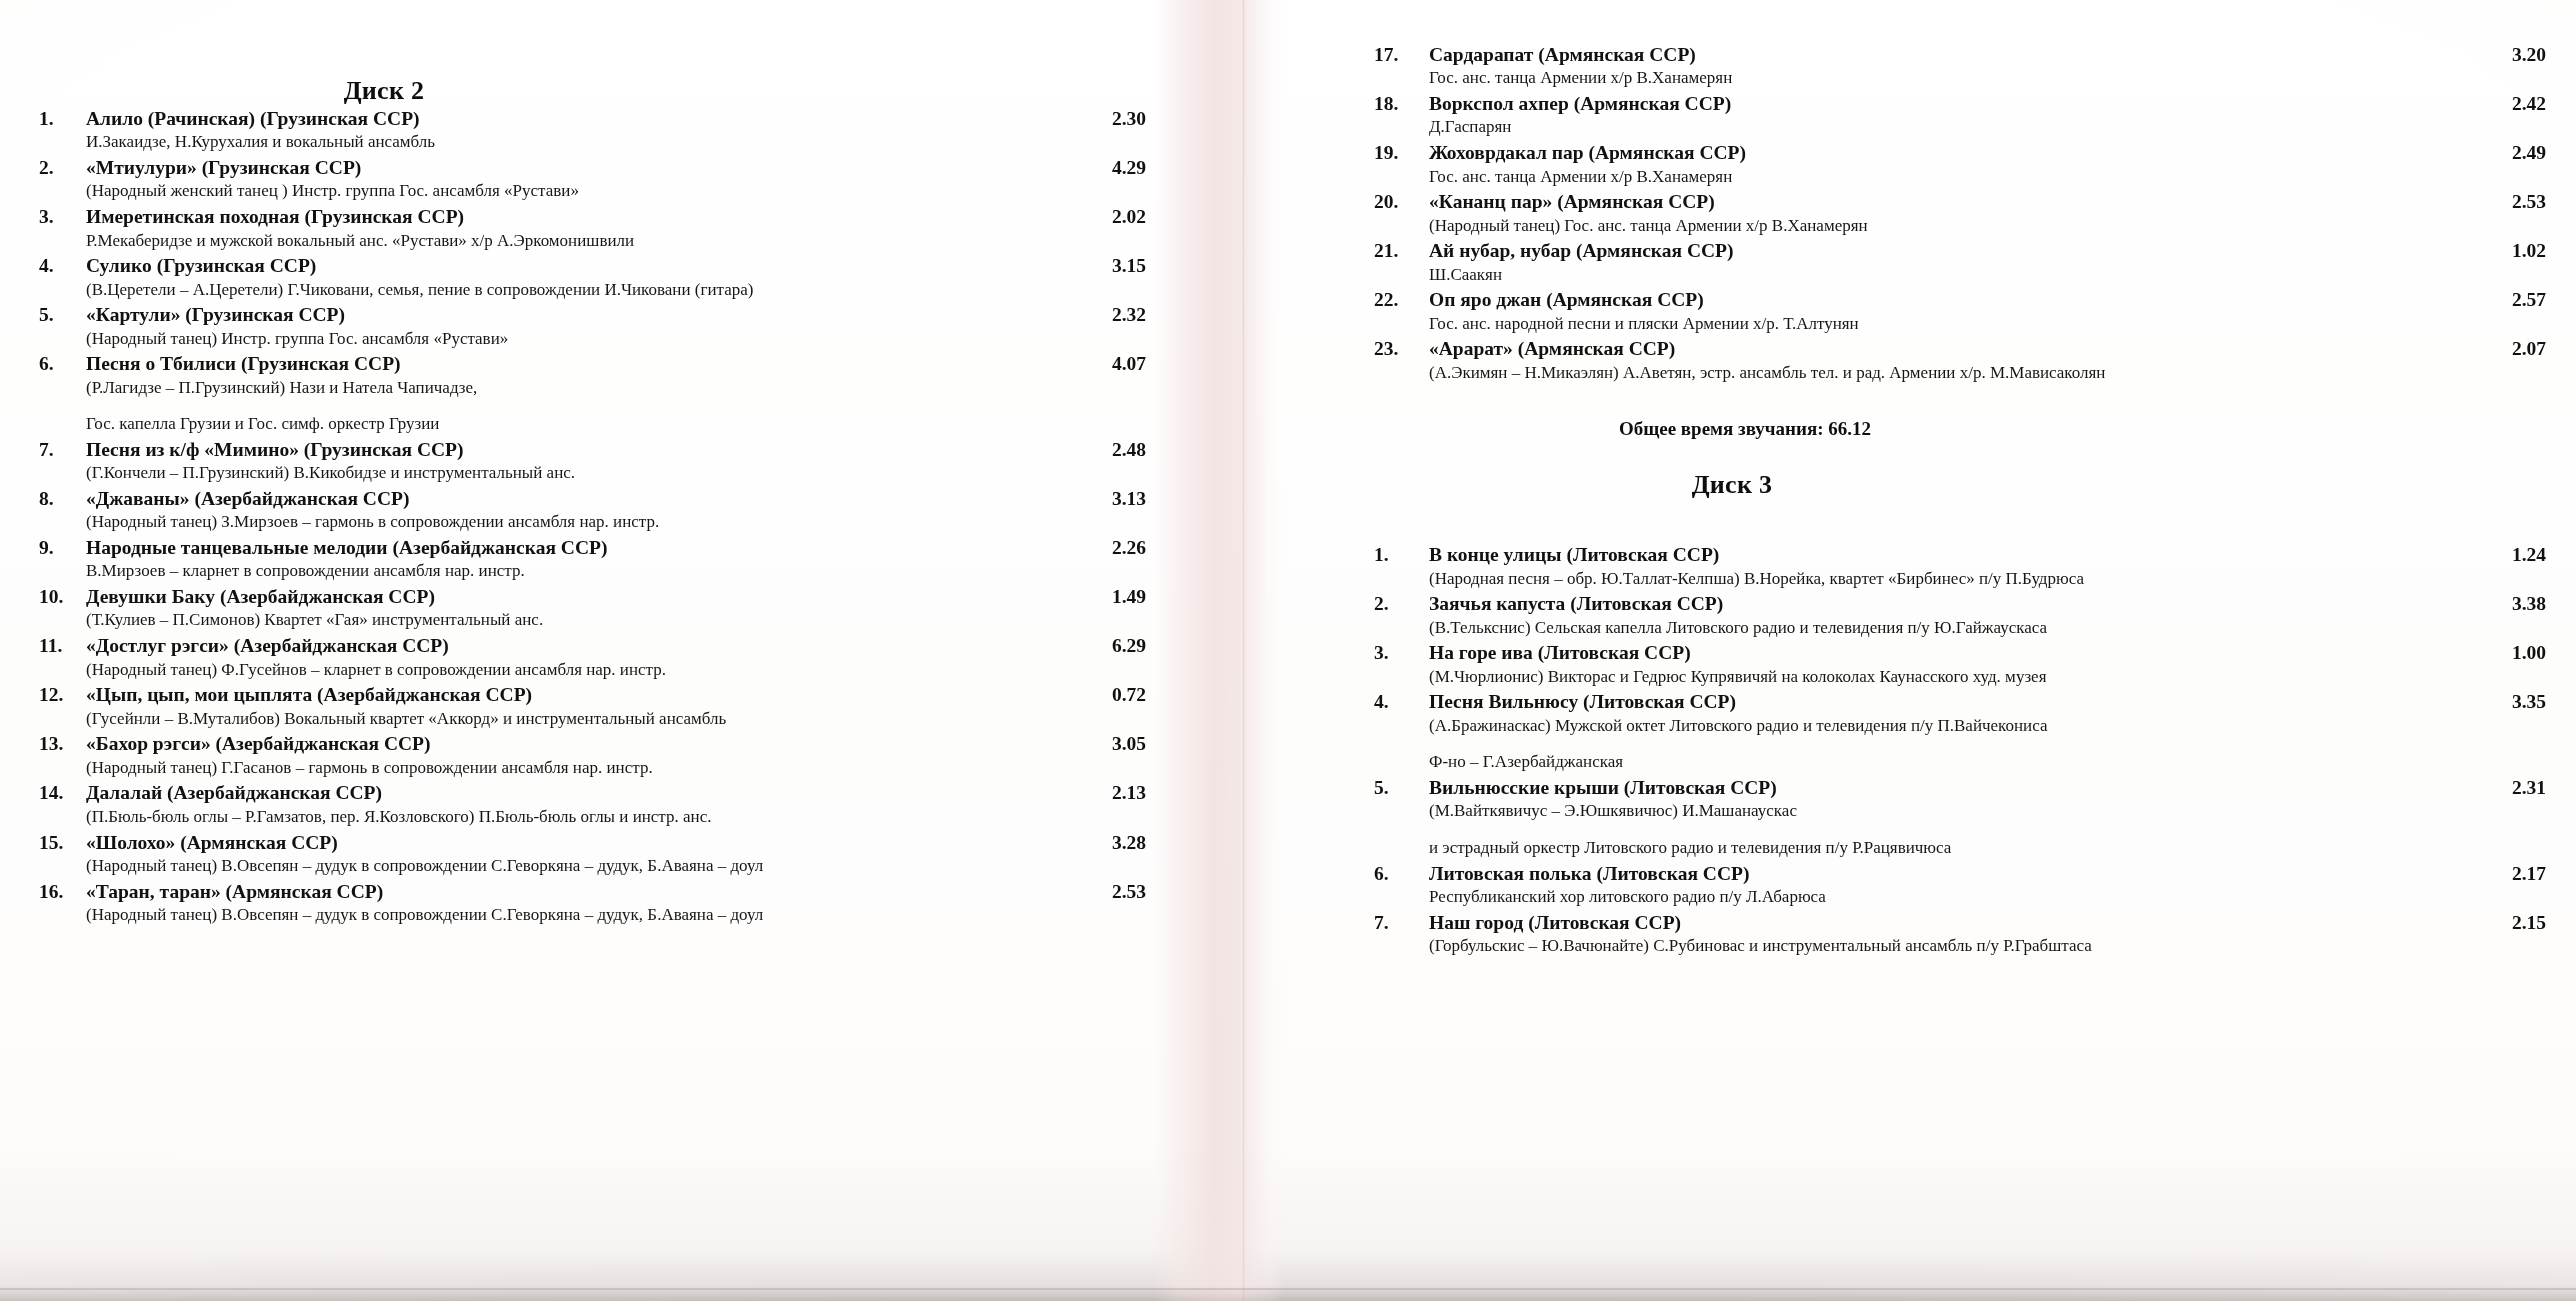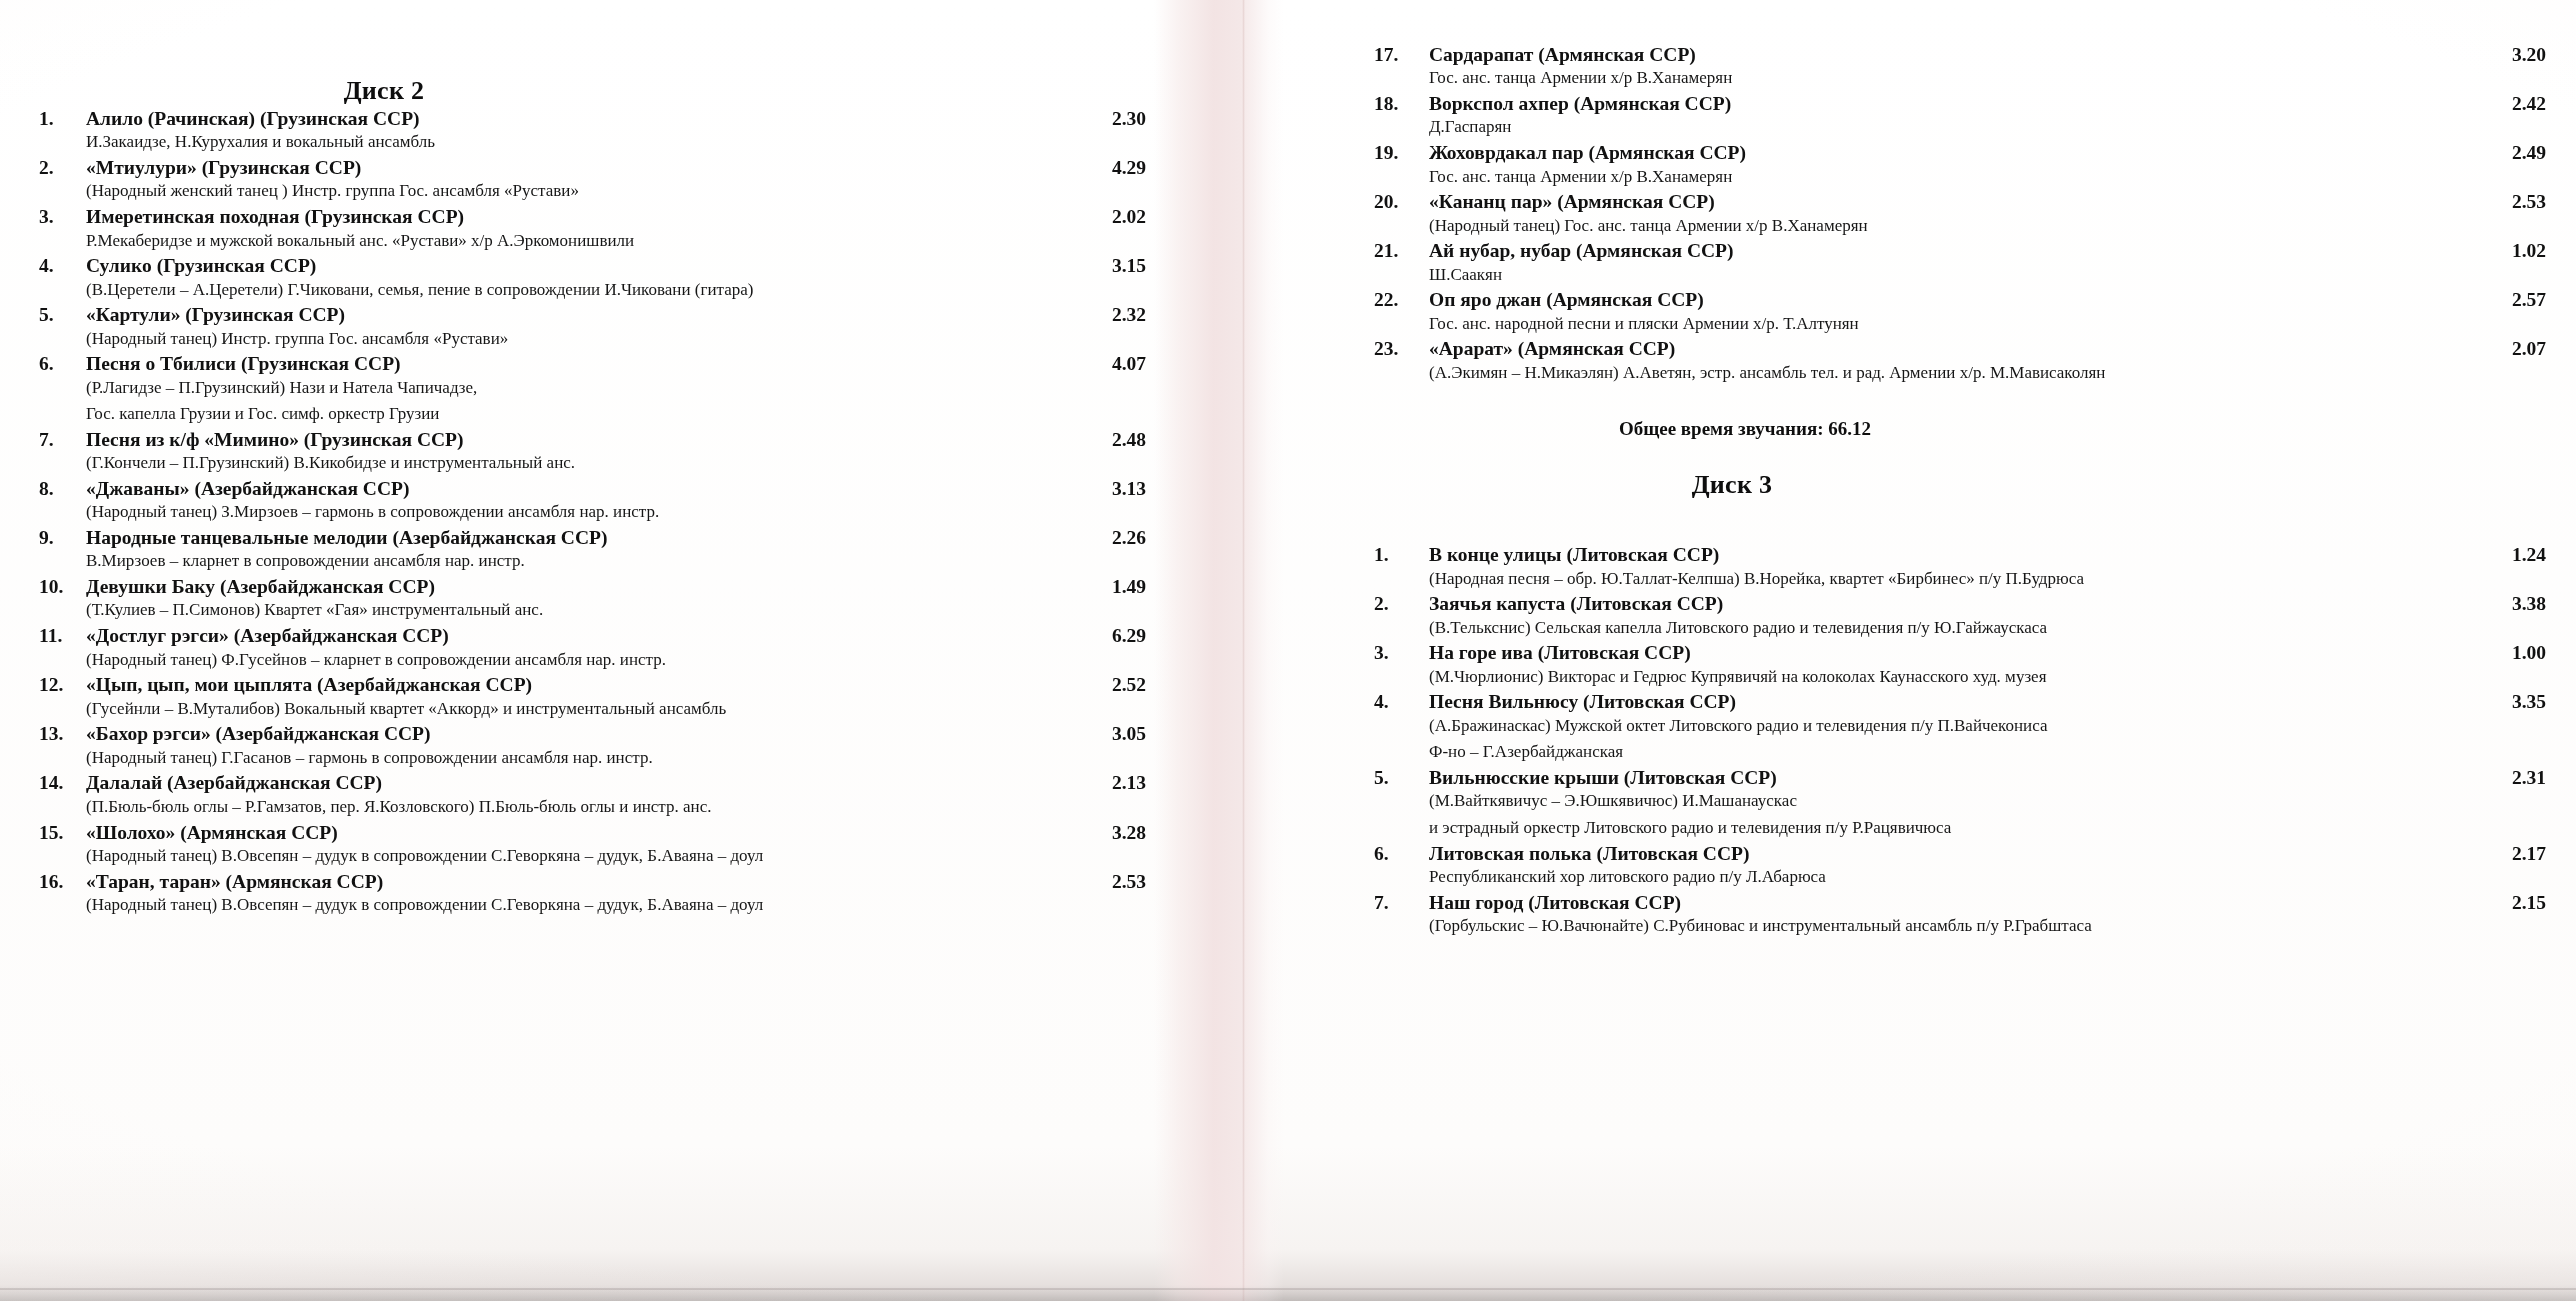--- a/index.html
+++ b/index.html
@@ -111,21 +111,21 @@
     font-size:19.5px;
     line-height:1.30;
   }
   .track-sub{
     margin-left:47px;
     font-size:17px;
     line-height:1.32;
     font-weight:normal;
     color:#161616;
   }
-  .track-sub + .track-sub{ margin-top:4px; }
+  .track-sub + .track-sub{ margin-top:14px; }
 
   
   #col-right .track-num{ flex-basis:55px; }
   #col-right .track-sub{ margin-left:55px; }
   #col-right .track-time{ flex-basis:77px; }
 
   
   #ink{
     position:absolute;inset:0;
     filter:blur(0.2px);
@@ -230,21 +230,21 @@
               <span class="track-num">11.</span>
               <span class="track-title">«Достлуг рэгси» (Азербайджанская ССР)</span>
               <span class="track-time">6.29</span>
             </div>
             <div class="track-sub">(Народный танец) Ф.Гусейнов – кларнет в сопровождении ансамбля нар. инстр.</div>
           </div>
           <div class="track">
             <div class="track-head">
               <span class="track-num">12.</span>
               <span class="track-title">«Цып, цып, мои цыплята (Азербайджанская ССР)</span>
-              <span class="track-time">2.52</span>
+              <span class="track-time">0.72</span>
             </div>
             <div class="track-sub">(Гусейнли – В.Муталибов) Вокальный квартет «Аккорд» и инструментальный ансамбль</div>
           </div>
           <div class="track">
             <div class="track-head">
               <span class="track-num">13.</span>
               <span class="track-title">«Бахор рэгси» (Азербайджанская ССР)</span>
               <span class="track-time">3.05</span>
             </div>
             <div class="track-sub">(Народный танец) Г.Гасанов – гармонь в сопровождении ансамбля нар. инстр.</div>

